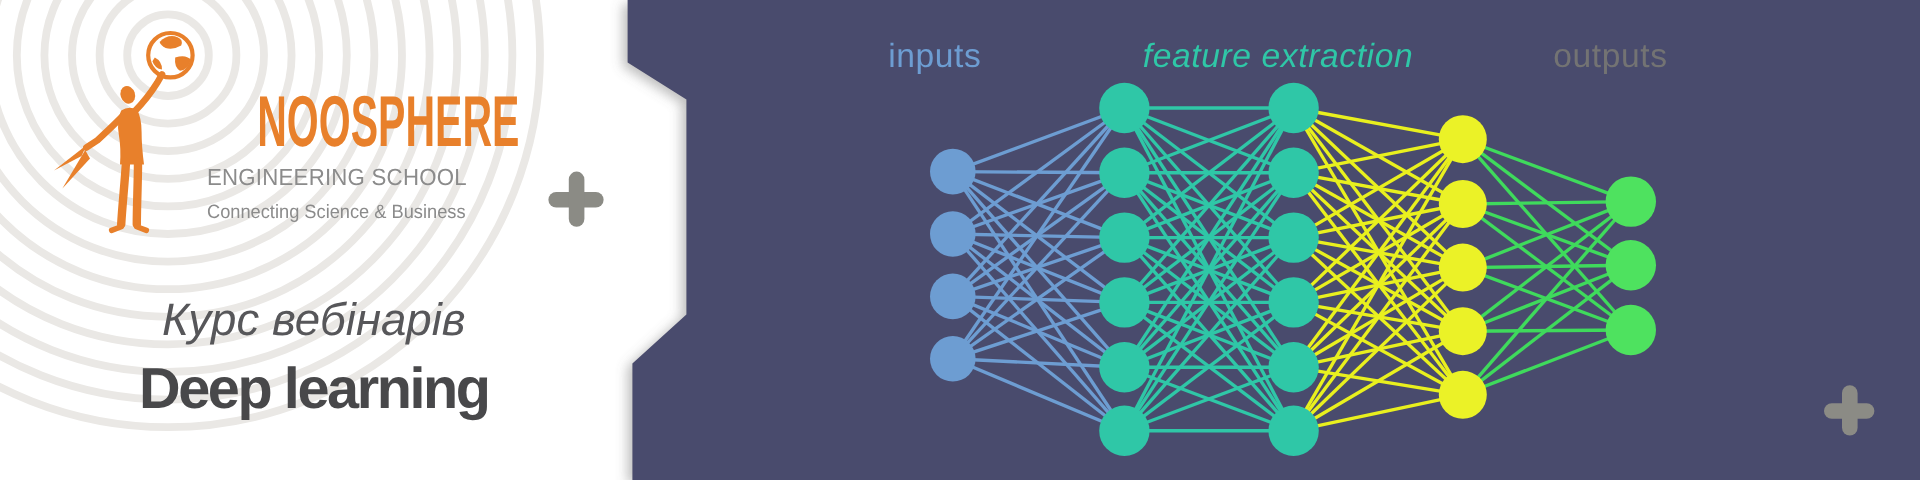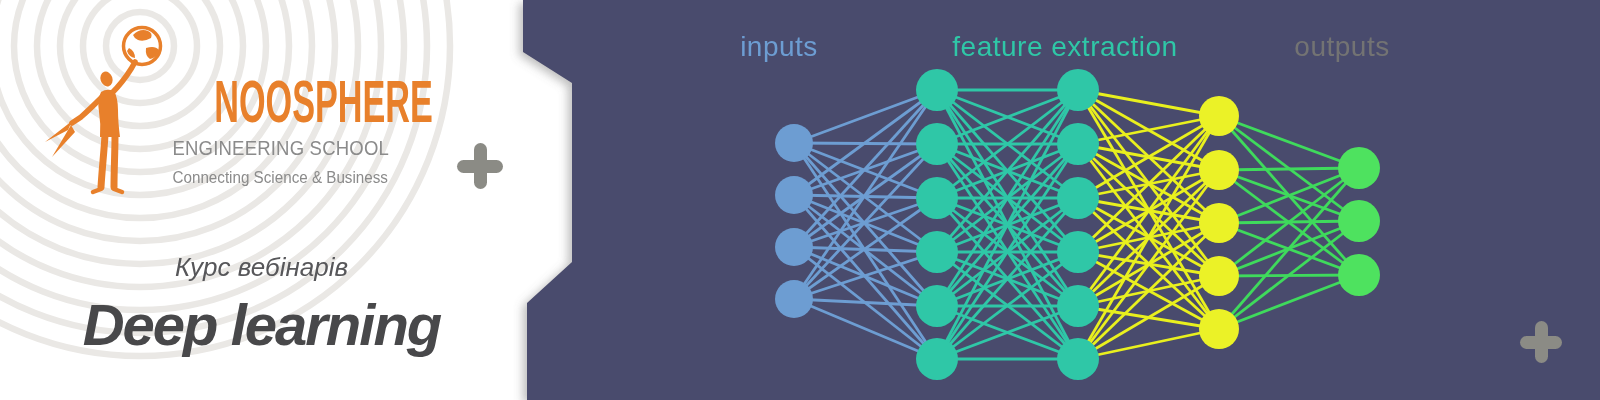--- a/index.html
+++ b/index.html
@@ -33,35 +33,35 @@
   }
   .brand-tagline{
     margin-top:9px;font-size:16px;line-height:20px;color:var(--brand-gray);
     white-space:nowrap;transform:scaleX(0.95);transform-origin:50% 50%;
   }
 
   
   .course{position:absolute;left:0;top:0;width:523px;text-align:center;}
   .course-kicker{
     position:absolute;left:0;top:246px;width:100%;
-    font-size:26px;line-height:42px;font-style:italic;color:var(--kicker-gray);
+    font-size:38px;line-height:42px;font-style:italic;color:var(--kicker-gray);
     white-space:nowrap;
   }
   .course-title{
     position:absolute;left:0;top:294px;width:100%;
-    font-size:58px;line-height:62px;font-style:italic;font-weight:700;
+    font-size:48px;line-height:62px;font-weight:700;
     letter-spacing:-2px;color:var(--title-gray);white-space:nowrap;
   }
 
   
   .net-label{
     position:absolute;top:33px;transform:translateX(-50%);
     font-size:28px;line-height:28px;letter-spacing:0.5px;white-space:nowrap;
   }
-  .net-label-group{display:flex;column-gap:14px;}
+  .net-label-group{display:flex;column-gap:14px;font-style:italic;}
 
   
   .plus{position:absolute;}
   .plus .bar{position:absolute;background:var(--plus-gray);border-radius:7px;}
   .plus .h{left:0;right:0;top:50%;height:13px;margin-top:-6.5px;}
   .plus .v{top:0;bottom:0;left:50%;width:13px;margin-left:-6.5px;}
   .plus-left{left:457px;top:143px;width:46px;height:46px;}
   .plus-right{left:1520px;top:321px;width:42px;height:42px;}
 </style>
 </head>

